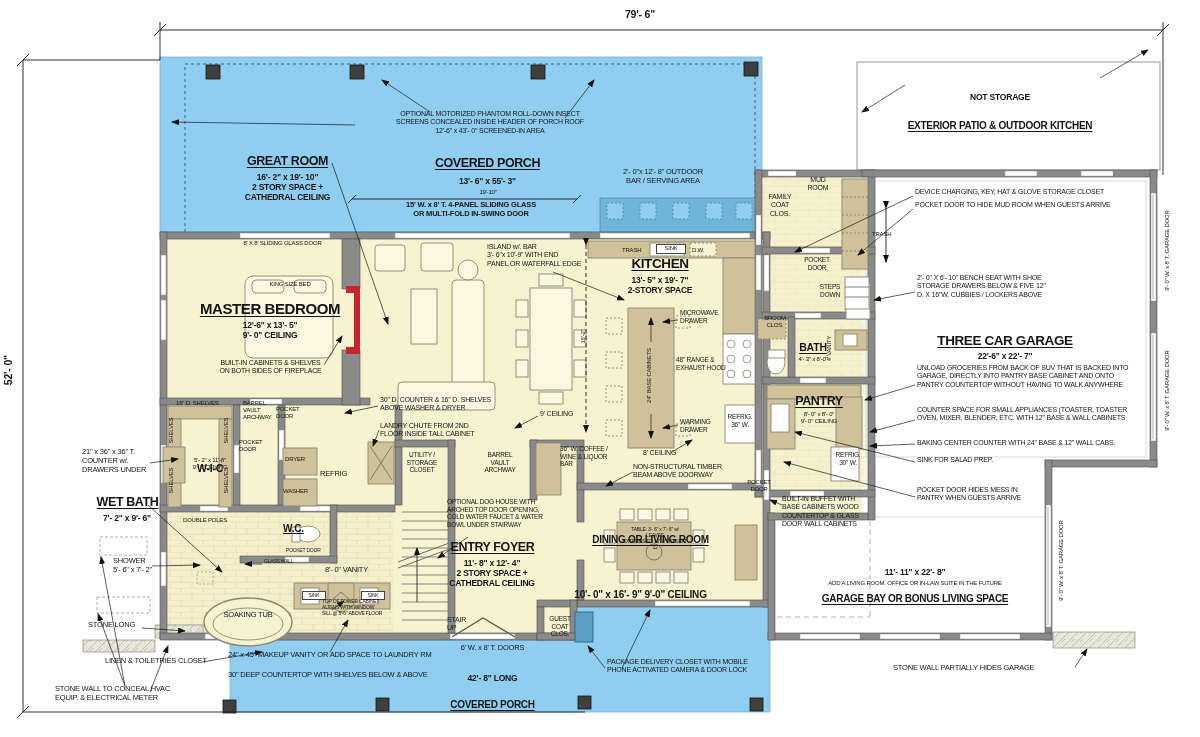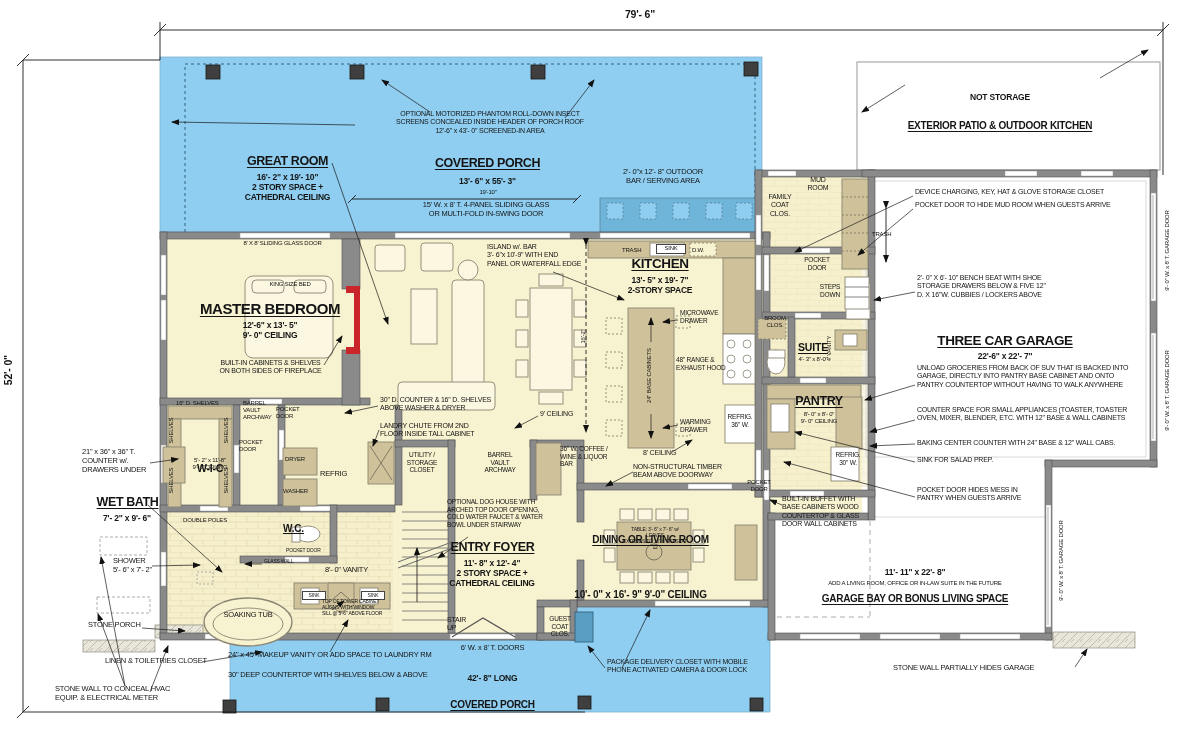--- a/index.html
+++ b/index.html
@@ -357,21 +357,21 @@
       <div class="lbl ann c" style="left: 355px; top: 110px; width: 270px;">OPTIONAL MOTORIZED PHANTOM ROLL-DOWN INSECT
 SCREENS CONCEALED INSIDE HEADER OF PORCH ROOF
 12'-6" x 43'- 0" SCREENED-IN AREA</div>
       <div class="lbl t13 u c" style="left: 240px; top: 154px; width: 95px;">GREAT ROOM</div>
       <div class="lbl sub c" style="left: 235px; top: 172px; width: 105px;">16'- 2" x 19'- 10"
 2 STORY SPACE  +
 CATHEDRAL CEILING</div>
       <div class="lbl t13 u c" style="left: 425px; top: 156px; width: 125px;">COVERED PORCH</div>
       <div class="lbl sub c b" style="left: 440px; top: 176px; width: 95px;">13'- 6" x 55'- 3"</div>
       <div class="lbl tiny c" style="left: 448px; top: 189px; width: 80px;">19'-10"</div>
-      <div class="lbl ann9 c" style="left: 391px; top: 201px; width: 190px;">15' W.  x  8' T. 4-PANEL SLIDING GLASS
+      <div class="lbl ann9 c" style="left: 376px; top: 201px; width: 190px; font-weight: bold;">15' W.  x  8' T. 4-PANEL SLIDING GLASS
 OR MULTI-FOLD IN-SWING DOOR</div>
       <div class="lbl ann9 c" style="left: 608px; top: 168px; width: 110px;">2'- 0"x 12'- 8" OUTDOOR
 BAR / SERVING AREA</div>
       <div class="lbl t12 u c" style="left: 880px; top: 76px; width: 240px;">EXTERIOR PATIO &amp; OUTDOOR KITCHEN</div>
       <div class="lbl sub c" style="left: 940px; top: 92px; width: 120px;">NOT STORAGE</div>
       <div class="lbl tiny c" style="left: 235px; top: 240px; width: 95px;">8' X 8' SLIDING GLASS DOOR</div>
       <div class="lbl tiny c" style="left: 255px; top: 281px; width: 70px;">KING SIZE BED</div>
       <div class="lbl t15 u c" style="left: 185px; top: 300px; width: 170px;">MASTER BEDROOM</div>
       <div class="lbl sub c b" style="left: 215px; top: 320px; width: 110px;">12'-6" x 13'- 5"
 9'- 0" CEILING</div>
@@ -401,21 +401,21 @@
       <div class="lbl ann c" style="left: 760px; top: 193px; width: 40px;">FAMILY
 COAT
 CLOS.</div>
       <div class="lbl ann65 c" style="left: 797px; top: 256px; width: 40px;">POCKET
 DOOR</div>
       <div class="lbl ann65 c" style="left: 812px; top: 283px; width: 36px;">STEPS
 DOWN</div>
       <div class="lbl tiny" style="left: 872px; top: 231px; width: 32px;">TRASH</div>
       <div class="lbl tiny c" style="left: 758px; top: 315px; width: 34px;">BROOM
 CLOS.</div>
-      <div class="lbl t11 u c" style="left: 792px; top: 341px; width: 42px;">SUITE</div>
+      <div class="lbl t11 u c" style="left: 792px; top: 341px; width: 42px;">BATH</div>
       <div class="lbl tiny c" style="left: 790px; top: 356px; width: 46px;">4'- 3" x 8'-0"</div>
       <div class="lbl tiny c rot" style="left: 808px; top: 345px; width: 44px;">4' VANITY</div>
       <div class="lbl t13 u c" style="left: 790px; top: 394px; width: 58px;">PANTRY</div>
       <div class="lbl tiny c" style="left: 792px; top: 411px; width: 54px;">8'- 0" x 8'- 0"
 9'- 0" CEILING</div>
       <div class="lbl ann65 c" style="left: 830px; top: 451px; width: 36px;">REFRIG.
 30" W.</div>
       <div class="lbl tiny c" style="left: 742px; top: 479px; width: 34px;">POCKET
 DOOR</div>
       <div class="lbl ann" style="left: 915px; top: 188px; width: 235px;">DEVICE CHARGING, KEY, HAT &amp; GLOVE STORAGE CLOSET</div>
@@ -445,21 +445,21 @@
       <div class="lbl tiny c rot" style="left: 1113px; top: 247px; width: 110px;">9'- 0" W. x 8' T. GARAGE DOOR</div>
       <div class="lbl tiny c rot" style="left: 1113px; top: 387px; width: 110px;">9'- 0" W. x 8' T. GARAGE DOOR</div>
       <div class="lbl tiny c rot" style="left: 1007px; top: 557px; width: 110px;">9'- 0" W. x 8' T. GARAGE DOOR</div>
       <div class="lbl ann9" style="left: 82px; top: 448px; width: 85px;">21" x 36" x 36" T.
 COUNTER w/.
 DRAWERS UNDER</div>
       <div class="lbl t13 u c" style="left: 85px; top: 495px; width: 85px;">WET BATH</div>
       <div class="lbl sub c" style="left: 87px; top: 513px; width: 80px;">7'- 2" x 9'- 6"</div>
       <div class="lbl ann9" style="left: 113px; top: 557px; width: 70px;">SHOWER
 5'- 6" x 7'- 2"</div>
-      <div class="lbl ann9" style="left: 88px; top: 621px; width: 60px;">STONE PORCH</div>
+      <div class="lbl ann9" style="left: 88px; top: 621px; width: 60px;">STONE LONG</div>
       <div class="lbl ann9" style="left: 105px; top: 657px; width: 125px;">LINEN &amp; TOILETRIES CLOSET</div>
       <div class="lbl ann9" style="left: 55px; top: 685px; width: 150px;">STONE WALL TO CONCEAL HVAC
 EQUIP. &amp; ELECTRICAL METER</div>
       <div class="lbl tiny" style="left: 176px; top: 400px; width: 55px;">16" D. SHELVES</div>
       <div class="lbl tiny c rot" style="left: 152px; top: 427px; width: 40px;">SHELVES</div>
       <div class="lbl tiny c rot" style="left: 152px; top: 477px; width: 40px;">SHELVES</div>
       <div class="lbl tiny c rot" style="left: 207px; top: 427px; width: 40px;">SHELVES</div>
       <div class="lbl tiny c rot" style="left: 207px; top: 477px; width: 40px;">SHELVES</div>
       <div class="lbl t11 c" style="left: 185px; top: 462px; width: 50px;">W-I-C</div>
       <div class="lbl tiny c" style="left: 182px; top: 457px; width: 56px;">5'- 2" x 11'-8"

